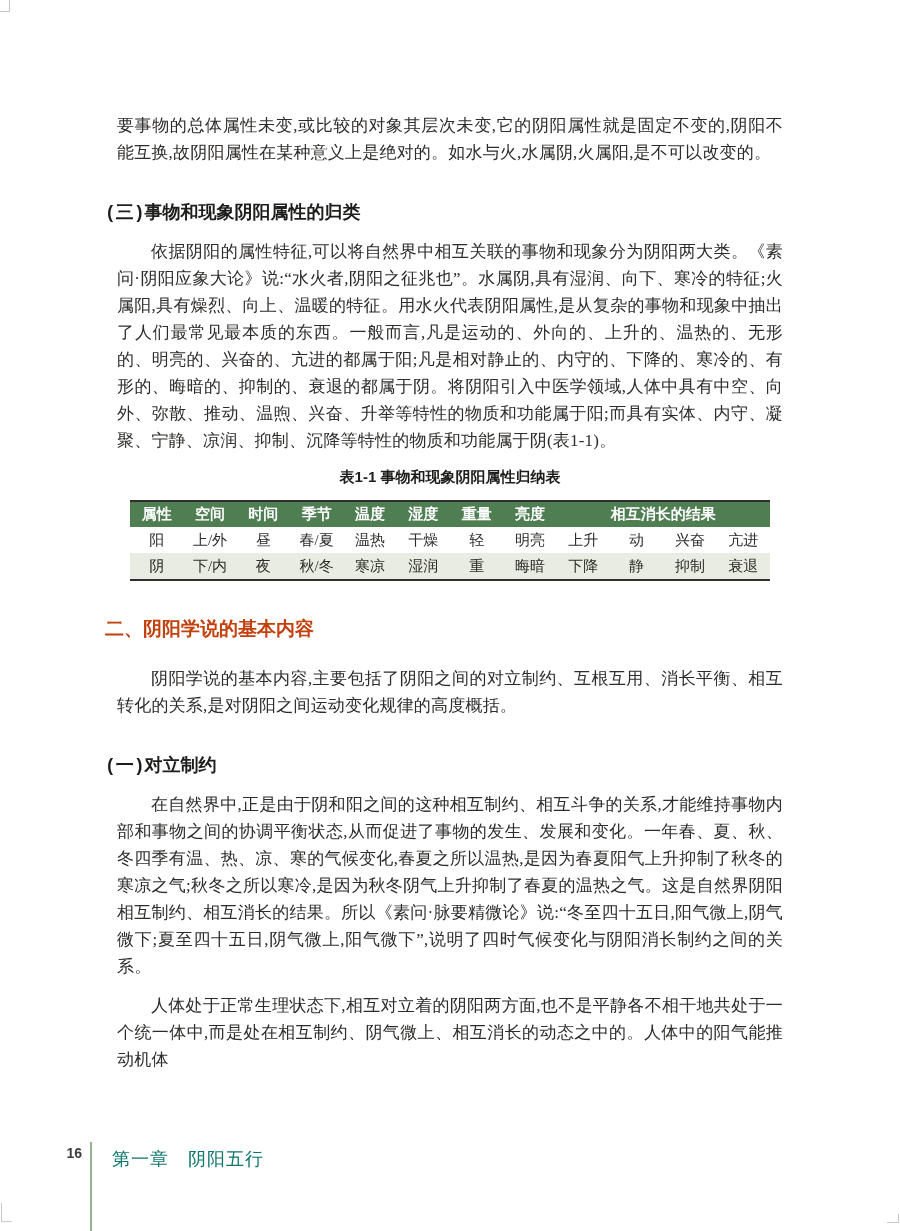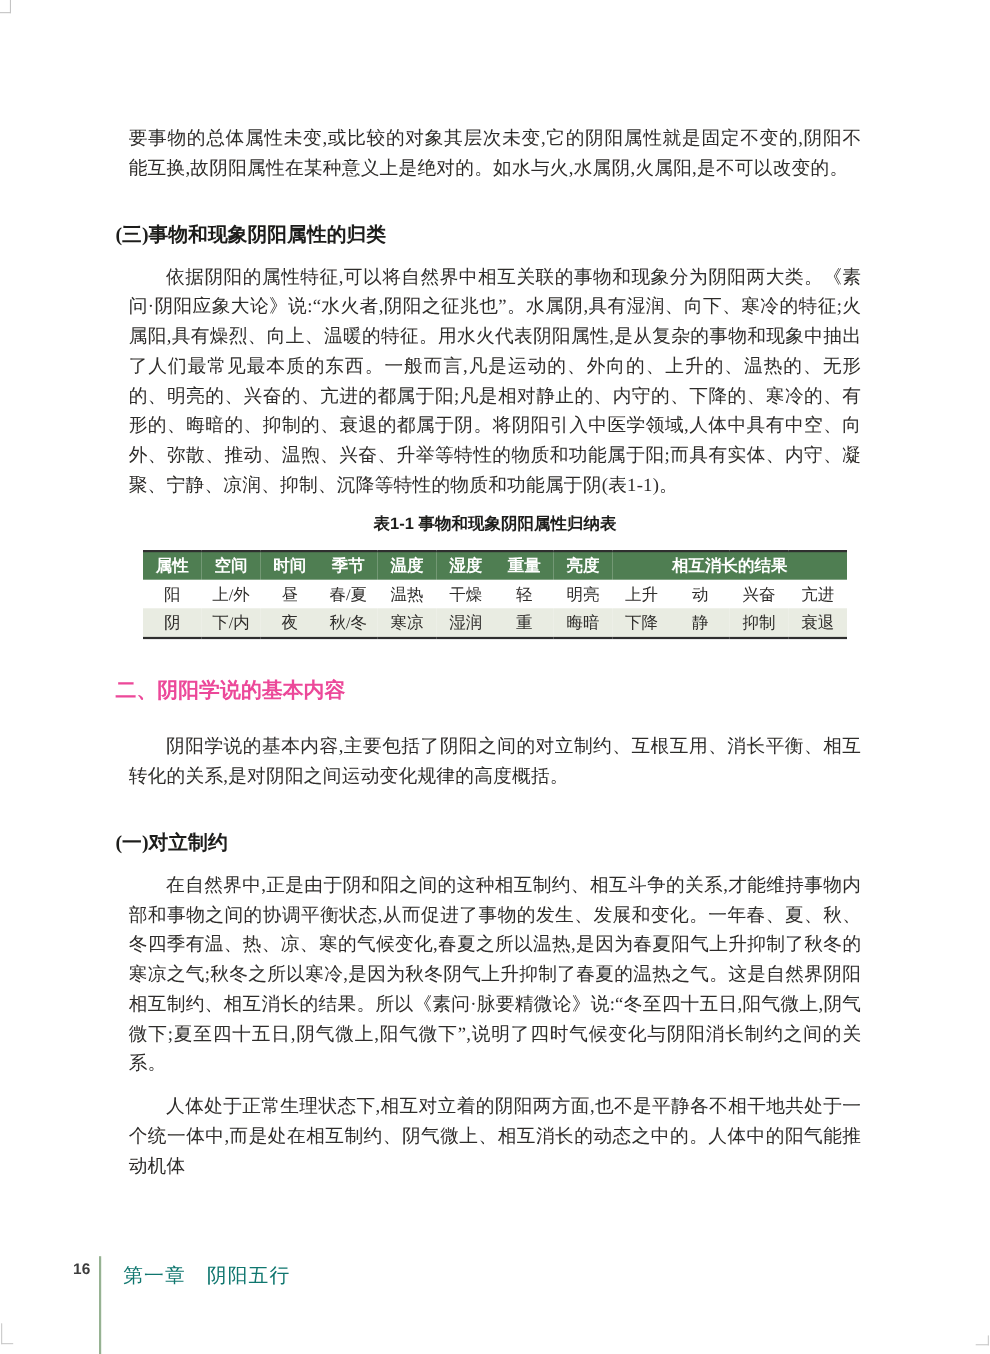--- a/index.html
+++ b/index.html
@@ -31,25 +31,25 @@
     line-height: 27px;
     text-align: justify;
     letter-spacing: 0.2px;
   }
   p.indent { text-indent: 2em; }
 
   h2.main-heading {
     margin: 34px 0 22px 0;
     font-family: "Liberation Sans", sans-serif;
     font-size: 19px; line-height: 28px;
-    font-weight: bold; color: #ec4899;
+    font-weight: bold; color: #c2410c;
   }
   h3.sub-heading {
     margin: 34px 0 10px 0;
-    font-family: Liberation Serif, serif;
+    font-family: Liberation Mono, monospace;
     font-size: 18px; line-height: 26px;
     font-weight: bold; color: #1d1d1b;
   }
 
   .table-title {
     margin: 8px 0 8px 0;
     text-align: center;
     font-family: "Liberation Sans", sans-serif;
     font-size: 15px; line-height: 22px;
     font-weight: bold; color: #1d1d1b;

